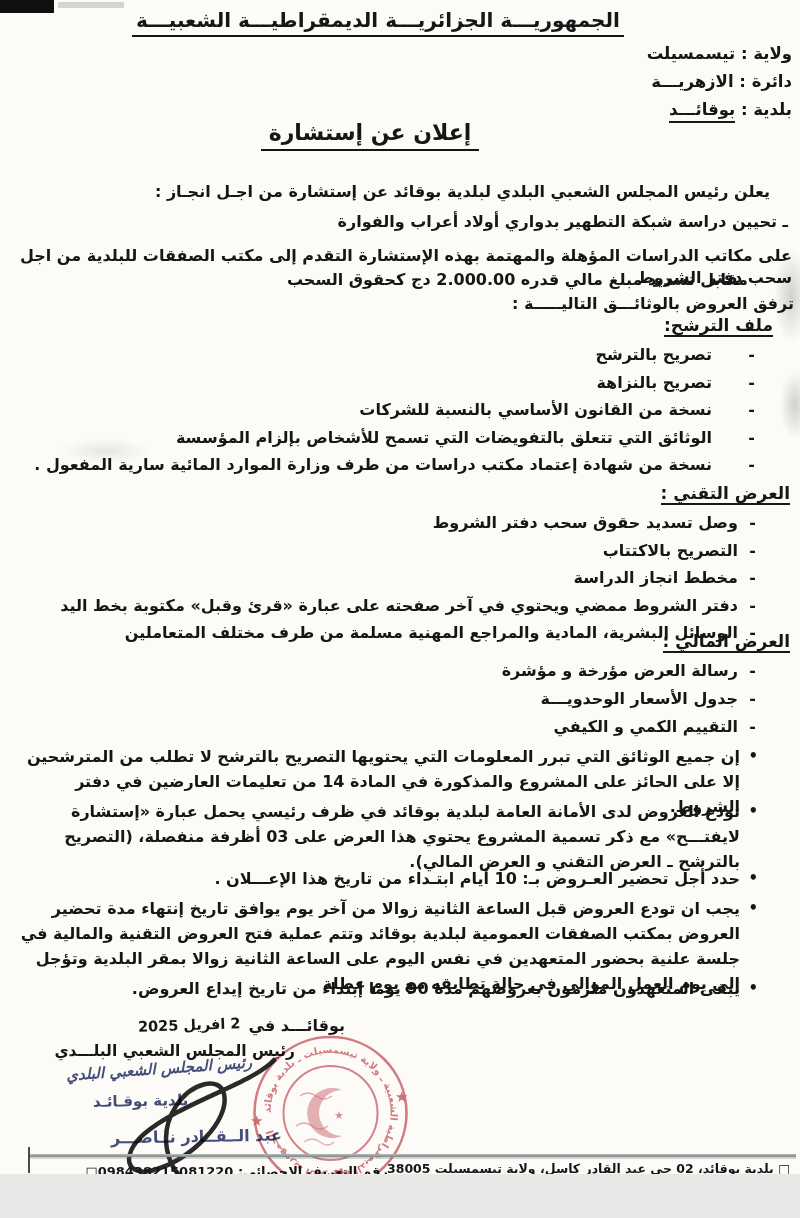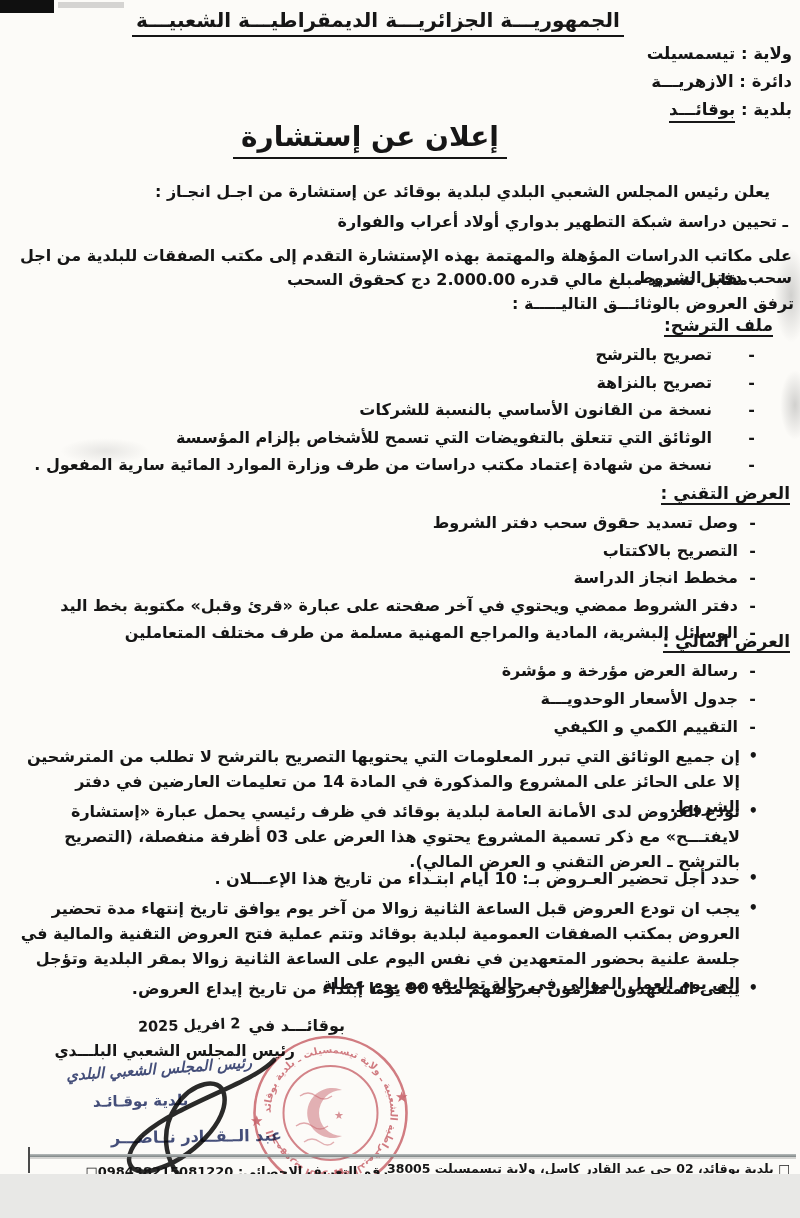--- a/index.html
+++ b/index.html
@@ -12,21 +12,21 @@
   .rtl{direction:rtl;unicode-bidi:embed;}
   .u{border-bottom:2px solid #181818;padding-bottom:2px;}
   
   .corner-bar{left:0;top:0;width:54px;height:13px;background:#101010;}
   .corner-bar2{left:58px;top:2px;width:66px;height:6px;background:rgba(40,40,40,.18);}
   .smudge{background:radial-gradient(ellipse at center,rgba(110,110,110,.30),rgba(110,110,110,0) 70%);}
   
   .republic{top:8px;left:0;right:44px;text-align:center;font-size:20px;}
   .republic span{display:inline-block;border-bottom:2.5px solid #151515;padding:0 4px 3px;}
   .admin{top:40px;right:8px;text-align:right;font-size:16.5px;line-height:28px;}
-  .doc-title{top:120px;left:0;right:60px;text-align:center;font-size:28px;}
+  .doc-title{top:120px;left:0;right:60px;text-align:center;font-size:22px;}
   .doc-title span{display:inline-block;border-bottom:2.5px solid #151515;padding:0 8px 4px;}
   
   .bodytxt{text-align:right;font-size:16px;line-height:22px;}
   .announce{top:181px;right:30px;left:20px;}
   .project{top:211px;right:12px;left:20px;}
   .invite1{top:245px;right:8px;left:6px;}
   .invite2{top:269px;right:52px;left:20px;}
   .attach{top:293px;right:6px;left:20px;}
   .sect-h{text-align:right;font-size:17px;}
   .sect-h span{display:inline-block;border-bottom:2px solid #181818;padding-bottom:0;}

